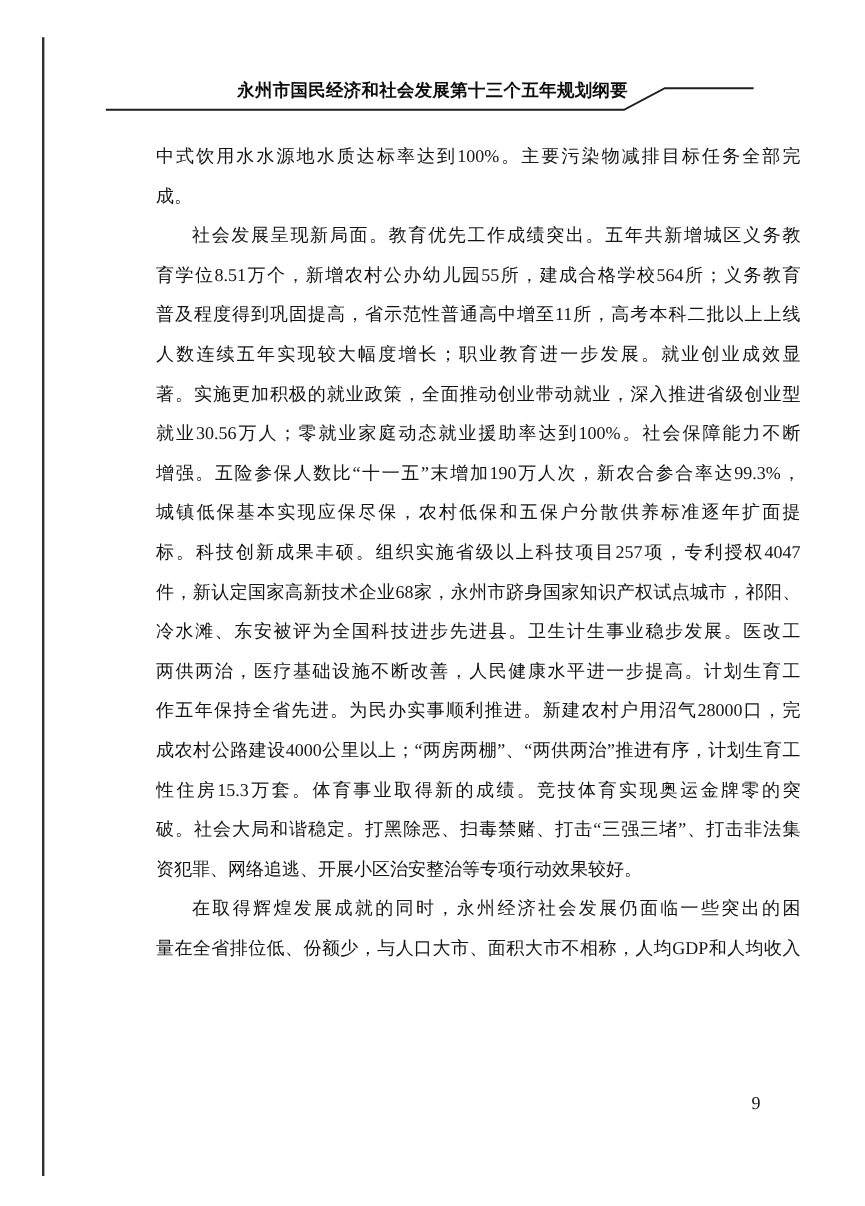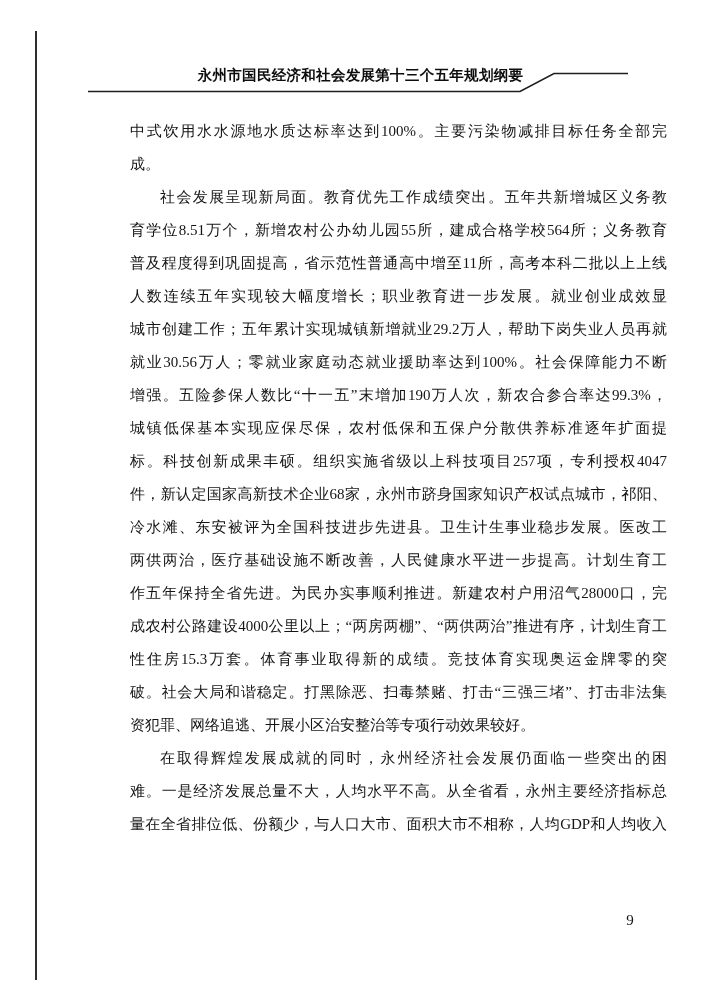--- a/index.html
+++ b/index.html
@@ -86,33 +86,32 @@
     <polyline points="0,21.5 432,21.5 466,3.5 540,3.5" fill="none" stroke="#1f1f1f" stroke-width="1.6"></polyline>
   </svg>
 
   <div class="body-text">
       <div class="line fill">中式饮用水水源地水质达标率达到100%。主要污染物减排目标任务全部完</div>
       <div class="line">成。</div>
       <div class="line indent fill">社会发展呈现新局面。教育优先工作成绩突出。五年共新增城区义务教</div>
       <div class="line fill">育学位8.51万个，新增农村公办幼儿园55所，建成合格学校564所；义务教育</div>
       <div class="line fill">普及程度得到巩固提高，省示范性普通高中增至11所，高考本科二批以上上线</div>
       <div class="line fill">人数连续五年实现较大幅度增长；职业教育进一步发展。就业创业成效显</div>
-      <div class="line fill">城市创建工作；五年累计实现城镇新增就业29.2万人，帮助下岗失业人员再就</div>
+      <div class="line fill">著。实施更加积极的就业政策，全面推动创业带动就业，深入推进省级创业型</div>
       <div class="line fill">就业30.56万人；零就业家庭动态就业援助率达到100%。社会保障能力不断</div>
       <div class="line fill">增强。五险参保人数比“十一五”末增加190万人次，新农合参合率达99.3%，</div>
       <div class="line fill">城镇低保基本实现应保尽保，农村低保和五保户分散供养标准逐年扩面提</div>
       <div class="line fill">标。科技创新成果丰硕。组织实施省级以上科技项目257项，专利授权4047</div>
       <div class="line fill">件，新认定国家高新技术企业68家，永州市跻身国家知识产权试点城市，祁阳、</div>
       <div class="line fill">冷水滩、东安被评为全国科技进步先进县。卫生计生事业稳步发展。医改工</div>
       <div class="line fill">两供两治，医疗基础设施不断改善，人民健康水平进一步提高。计划生育工</div>
       <div class="line fill">作五年保持全省先进。为民办实事顺利推进。新建农村户用沼气28000口，完</div>
       <div class="line fill">成农村公路建设4000公里以上；“两房两棚”、“两供两治”推进有序，计划生育工</div>
       <div class="line fill">性住房15.3万套。体育事业取得新的成绩。竞技体育实现奥运金牌零的突</div>
       <div class="line fill">破。社会大局和谐稳定。打黑除恶、扫毒禁赌、打击“三强三堵”、打击非法集</div>
       <div class="line">资犯罪、网络追逃、开展小区治安整治等专项行动效果较好。</div>
       <div class="line indent fill">在取得辉煌发展成就的同时，永州经济社会发展仍面临一些突出的困</div>
-      <div class="line fill">难。一是经济发展总量不大，人均水平不高。从全省看，永州主要经济指标总</div>
       <div class="line fill">量在全省排位低、份额少，与人口大市、面积大市不相称，人均GDP和人均收入</div>
     </div>
 
   <div class="page-number">9</div>
 
 </div>
 
 </body></html>

